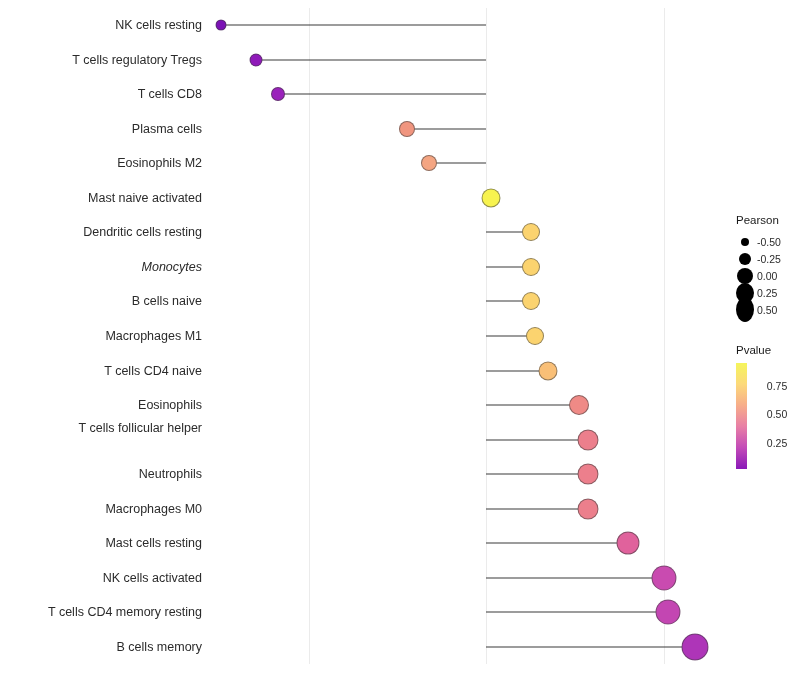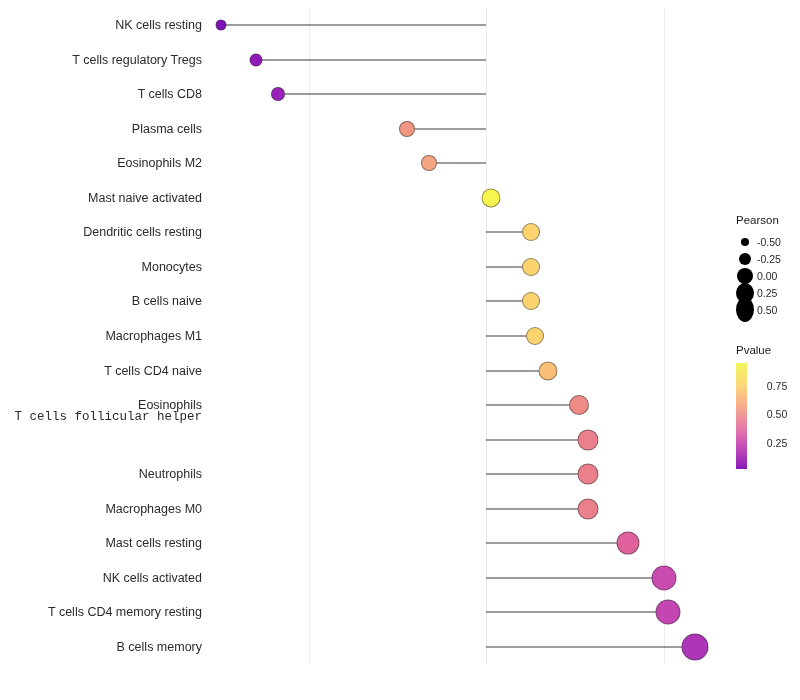--- a/index.html
+++ b/index.html
@@ -170,26 +170,26 @@
 <div id="root">
 
   <div id="ylabels">
       <div class="ylabel" style="top: 17.2632px;">NK cells resting</div>
       <div class="ylabel" style="top: 51.7895px;">T cells regulatory  Tregs</div>
       <div class="ylabel" style="top: 86.3158px;">T cells CD8</div>
       <div class="ylabel" style="top: 120.842px;">Plasma cells</div>
       <div class="ylabel" style="top: 155.368px;">Eosinophils M2</div>
       <div class="ylabel" style="top: 189.895px;">Mast naive activated</div>
       <div class="ylabel" style="top: 224.421px;">Dendritic cells resting</div>
-      <div class="ylabel" style="top: 258.947px;">Monocytes</div>
+      <div class="ylabel" style="top: 258.947px; font-style: italic;">Monocytes</div>
       <div class="ylabel" style="top: 293.474px;">B cells naive</div>
       <div class="ylabel" style="top: 328px;">Macrophages M1</div>
       <div class="ylabel" style="top: 362.526px;">T cells CD4 naive</div>
       <div class="ylabel" style="top: 397.053px;">Eosinophils</div>
-      <div class="ylabel" style="top: 409px; font-family: Liberation Mono, monospace;">T cells follicular helper</div>
+      <div class="ylabel" style="top: 420px;">T cells follicular helper</div>
       <div class="ylabel" style="top: 466.105px;">Neutrophils</div>
       <div class="ylabel" style="top: 500.632px;">Macrophages M0</div>
       <div class="ylabel" style="top: 535.158px;">Mast cells resting</div>
       <div class="ylabel" style="top: 569.684px;">NK cells activated</div>
       <div class="ylabel" style="top: 604.211px;">T cells CD4 memory resting</div>
       <div class="ylabel" style="top: 638.737px;">B cells memory</div>
     </div>
 
   <div id="plot-area">
       <div class="vgrid" style="left: 97.4017px;"></div>

